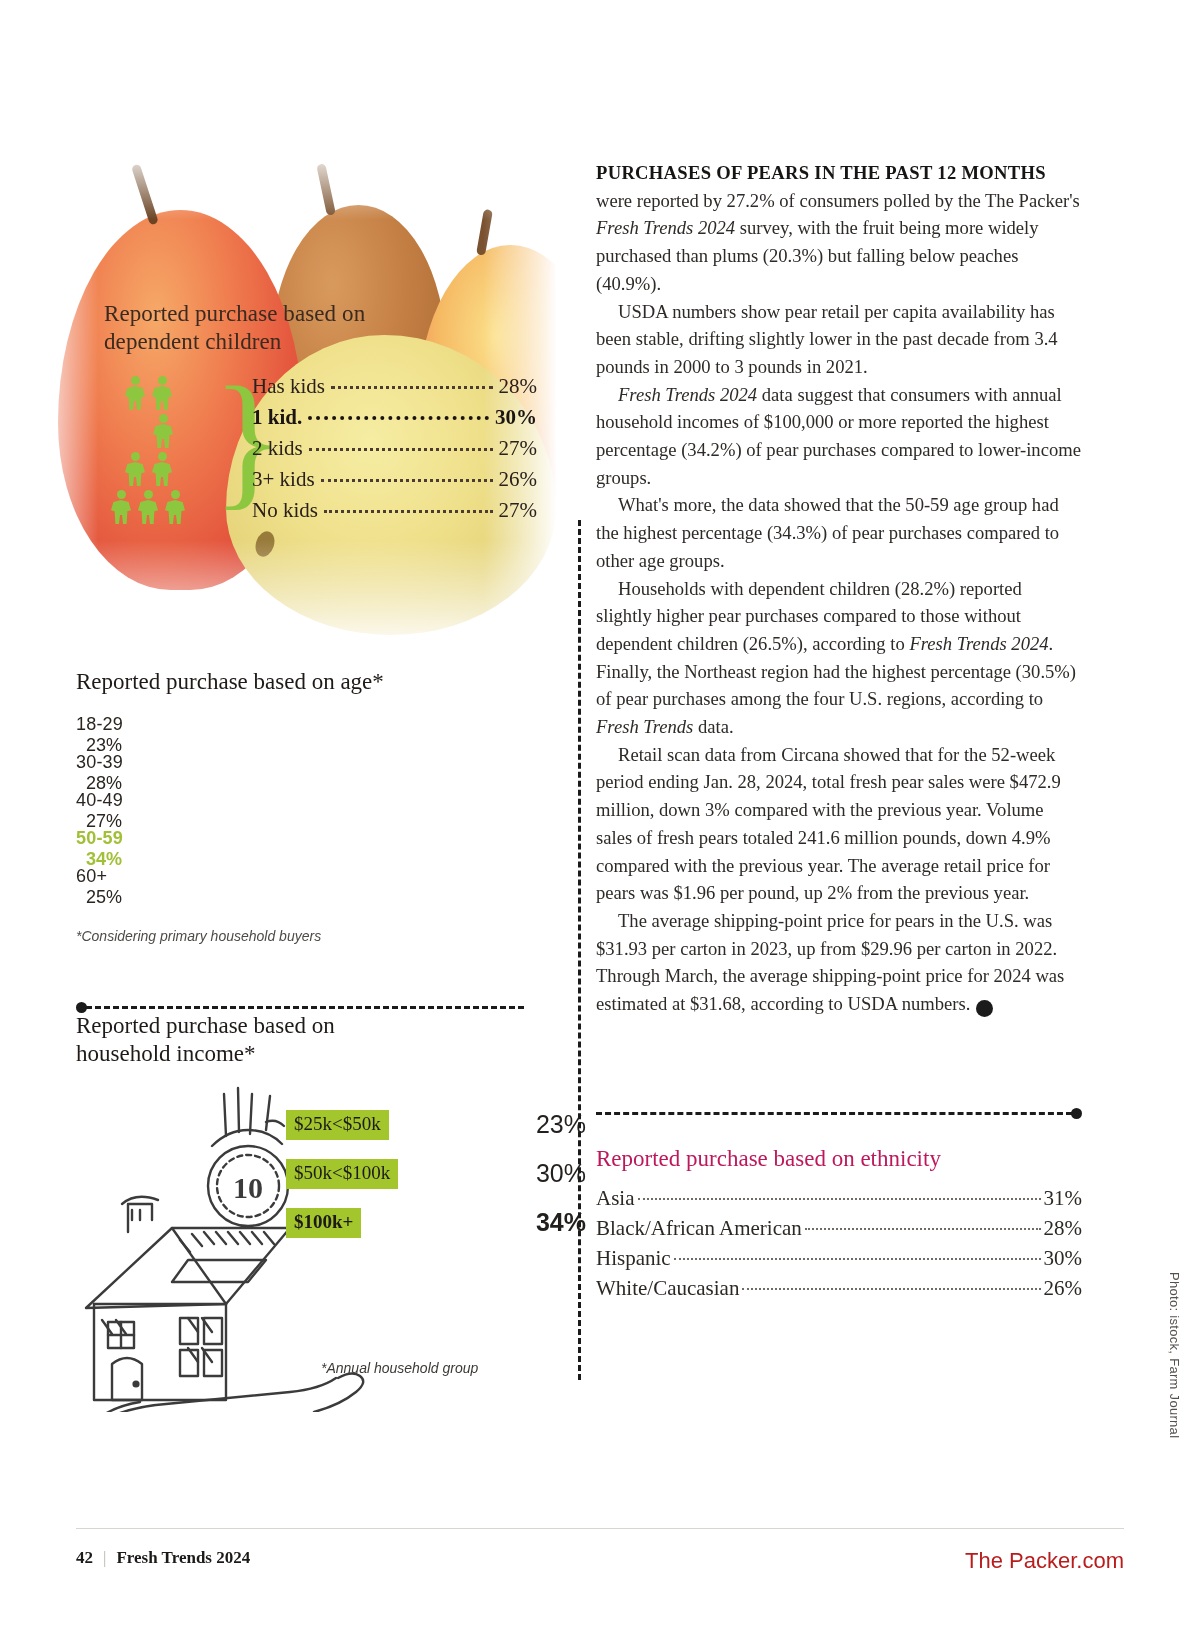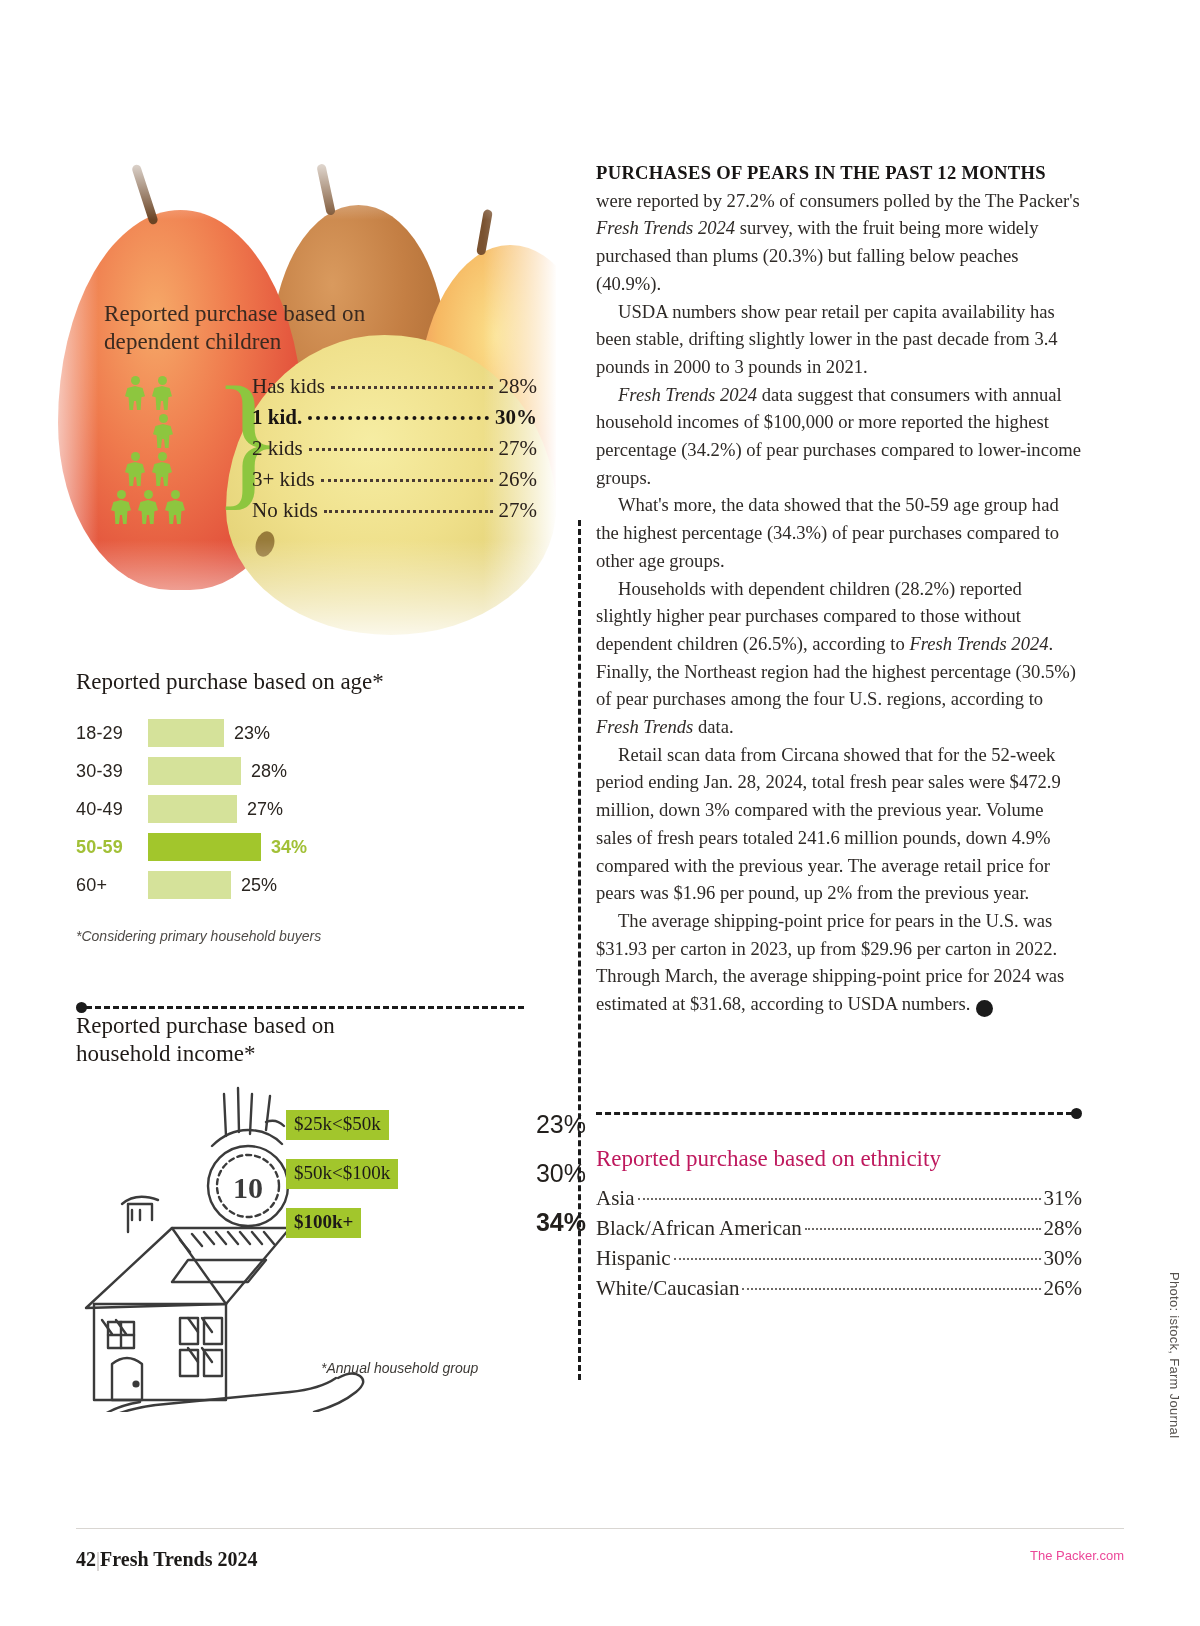--- a/index.html
+++ b/index.html
@@ -102,21 +102,21 @@
   .kids-row.hl { font-weight: 700; color: #1a1512; }
   .kids-row.hl .dots { border-bottom-color: #1a1512; border-bottom-width: 4px; }
 
   
   .age-section { position: absolute; left: 76px; top: 668px; width: 470px; }
   .sect-title {
     font-family: "Liberation Serif", serif; font-size: 23px; color: #1f1a17;
     font-weight: 400; line-height: 1.22;
   }
   .age-rows { margin-top: 18px; }
-  .age-row { display: flex; align-items: center; height: 38px; }
+  .age-row { display: flex; height: 38px; flex-direction: column; }
   .age-row .age-lbl {
     width: 72px; font-size: 18px; color: #2a2520; letter-spacing: .2px;
   }
   .age-row .bar { height: 28px; background: #d5e29a; }
   .age-row .age-val { font-size: 18px; color: #2a2520; margin-left: 10px; }
   .age-row.hl .age-lbl { color: #a2c037; font-weight: 700; }
   .age-row.hl .bar { background: #a2c62c; }
   .age-row.hl .age-val { color: #a2c037; font-weight: 700; }
   .footnote {
     margin-top: 24px; font-family: "Liberation Sans", sans-serif;
@@ -205,26 +205,26 @@
     font-family: "Liberation Sans", sans-serif; letter-spacing: .3px;
   }
 
   
   .footer-line {
     position: absolute; left: 76px; right: 76px; top: 1528px;
     border-top: 1.5px solid #d9d6d2;
   }
   .footer { position: absolute; left: 76px; right: 76px; top: 1548px; height: 34px; }
   .footer-left {
-    position: absolute; left: 0; top: 0; display: flex; align-items: center; 
-    font-family: "Liberation Serif", serif; font-weight: 700; font-size: 20px; color: #1c1a18;
+    position: absolute; left: 0; top: 0; display: flex; align-items: center; gap: 10px;
+    font-family: "Liberation Serif", serif; font-weight: 700; font-size: 17px; color: #1c1a18;
   }
   .footer-left .sep { color: #b9b5b0; font-weight: 400; }
   .footer-right {
-    position: absolute; right: 0; top: 0; font-size: 13px; color: #ec4899;
+    position: absolute; right: 0; top: 0; font-size: 22px; color: #b91c1c;
     font-family: "Liberation Sans", sans-serif;
   }
 </style>
 </head>
 <body>
 
 <div class="page">
 
 
   <div class="left-col">

